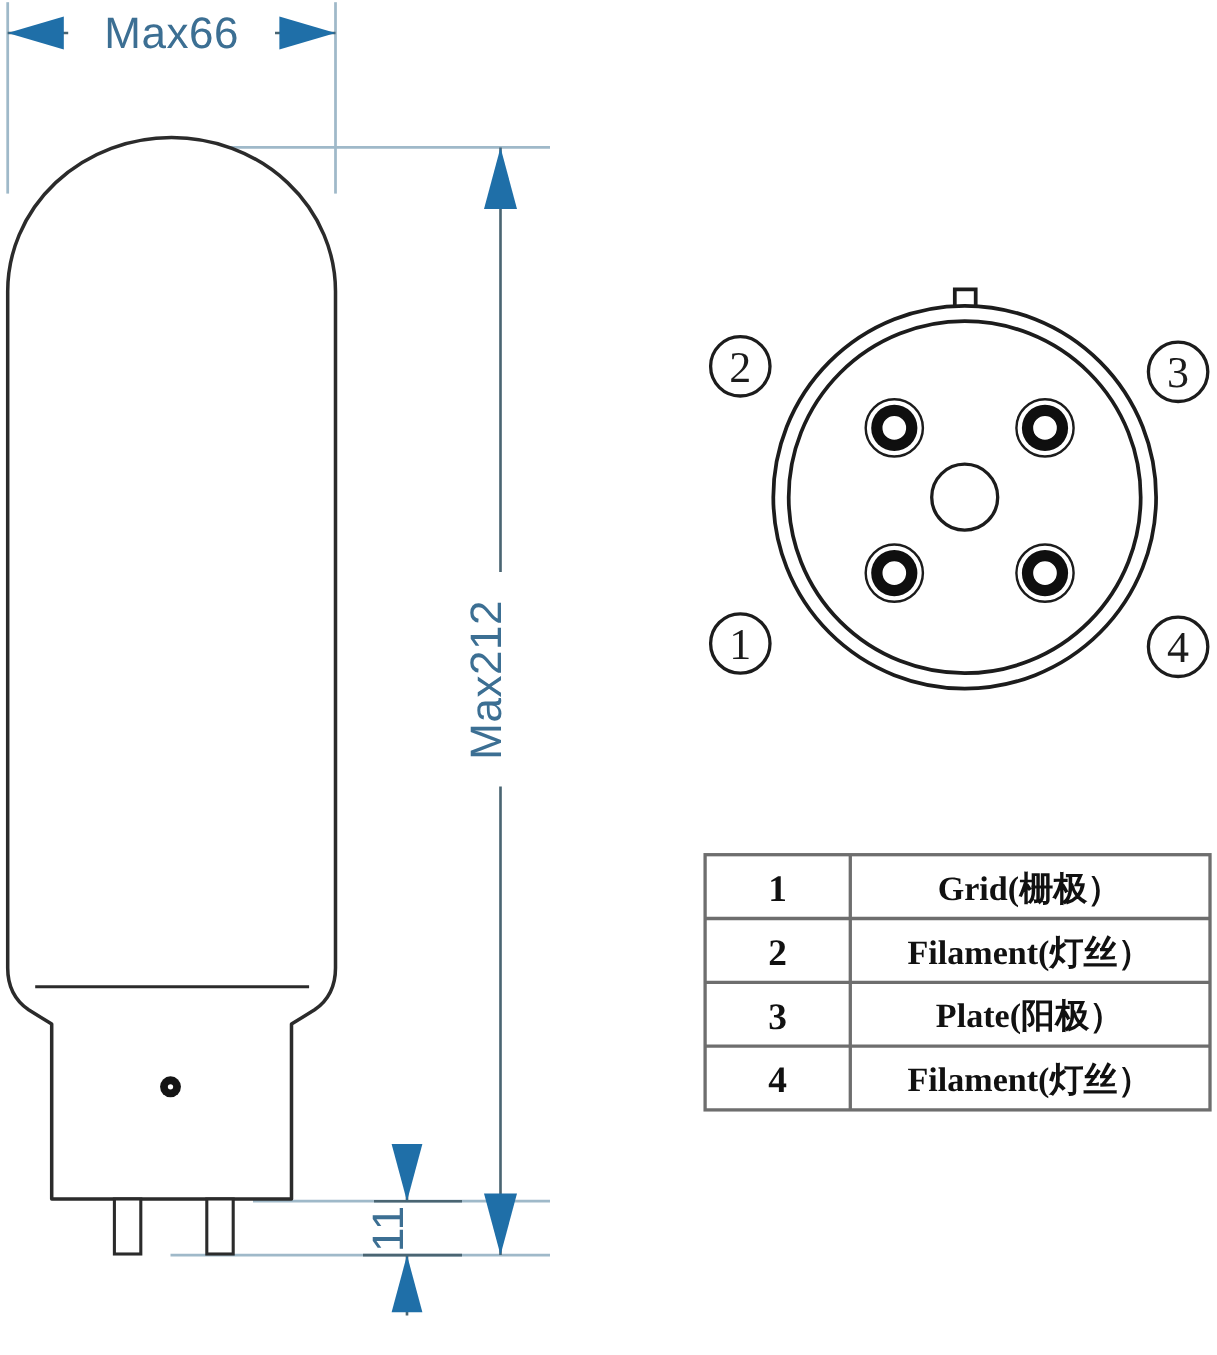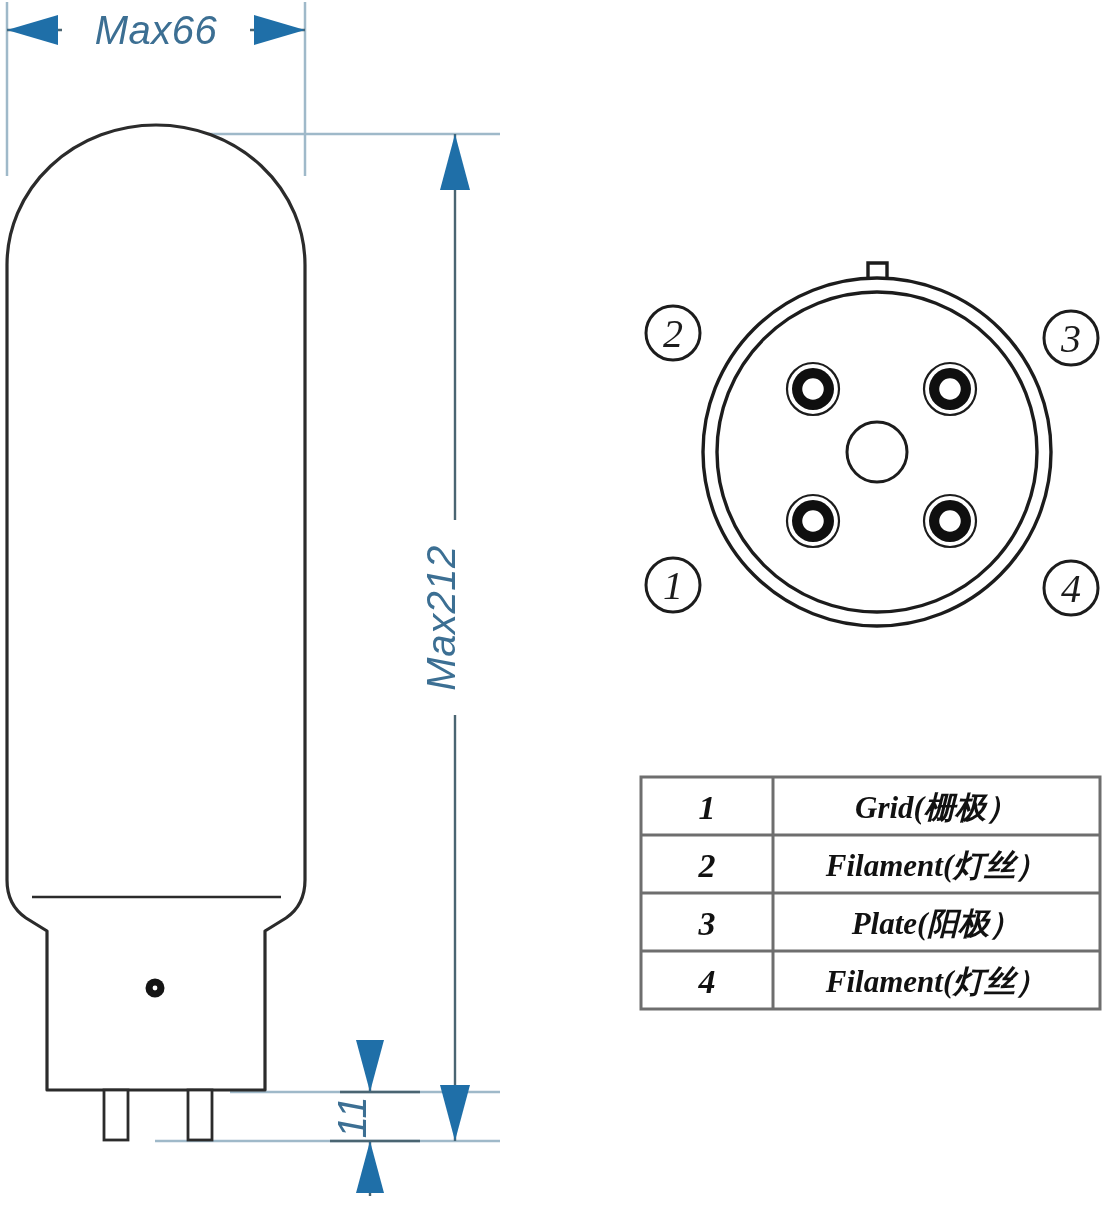--- a/index.html
+++ b/index.html
@@ -13,21 +13,20 @@
     position: relative;
     font-family: "Liberation Sans", sans-serif;
     overflow: hidden;
   }
   #drawing-root {
     position: absolute;
     left: 0;
     top: 0;
     width: 1106px;
     height: 1232px;
-    font-style: italic;
   }
   svg.sheet {
     display: block;
     width: 1106px;
     height: 1232px;
   }
   .dim-text {
     font-family: "Liberation Sans", sans-serif;
     font-size: 40px;
     letter-spacing: 0.5px;

